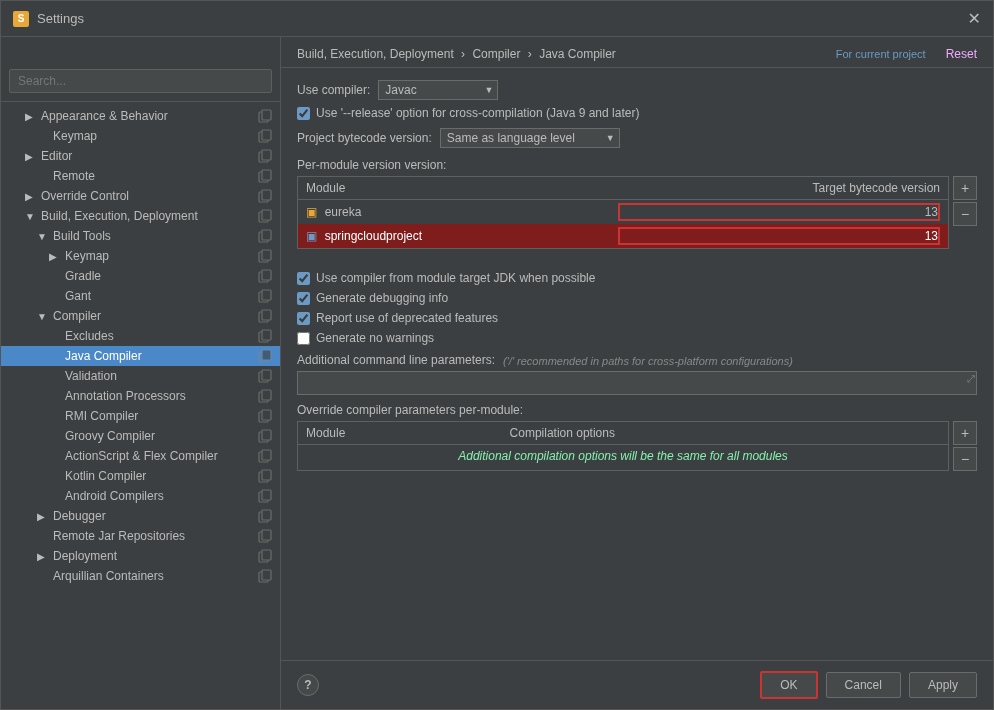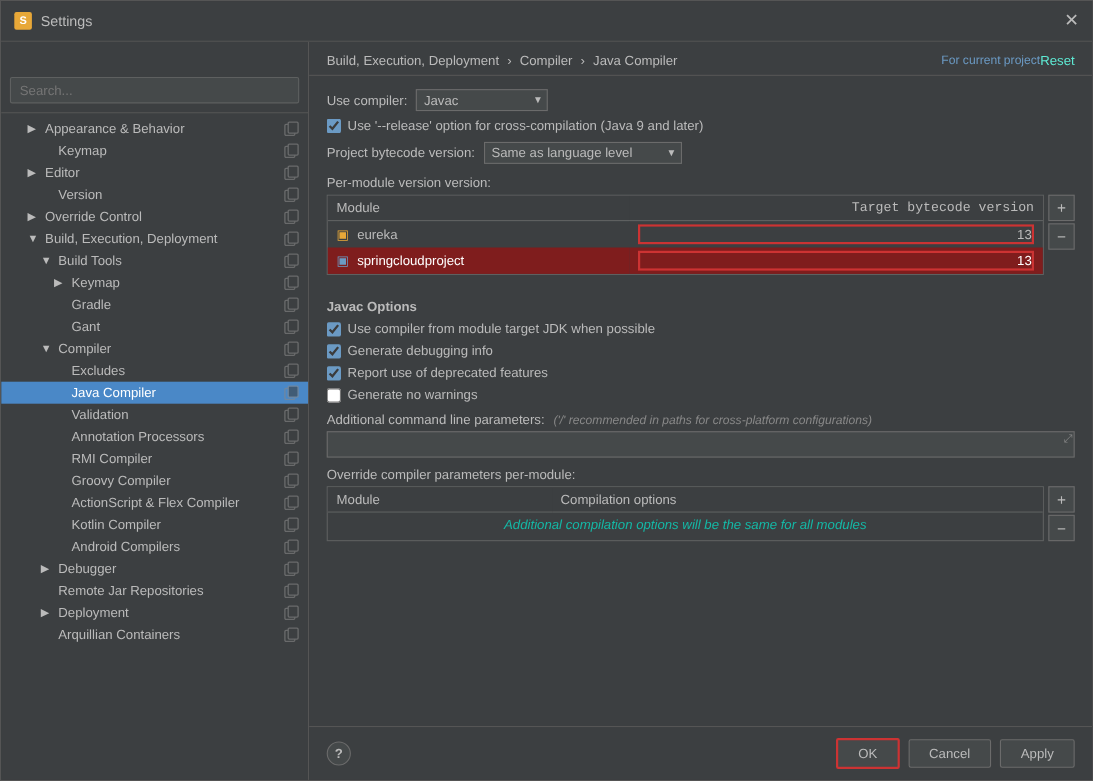--- a/index.html
+++ b/index.html
@@ -28,23 +28,23 @@
     .tree-item.indent1 { padding-left: 24px; }
     .tree-item.indent2 { padding-left: 36px; }
     .tree-item.indent3 { padding-left: 48px; }
     .copy-icon { margin-left: auto; width: 14px; height: 14px; opacity: 0.6; }
     
     
     .main { flex: 1; background: #3c3f41; display: flex; flex-direction: column; overflow: hidden; }
     
     .main-header { padding: 10px 16px 6px; border-bottom: 1px solid #555; display: flex; align-items: center; justify-content: space-between; }
     .breadcrumb { color: #bbbbbb; font-size: 12px; }
-    .header-right { display: flex; align-items: center; gap: 0; }
+    .header-right { display: flex; align-items: center; gap: 20px; }
     .for-project { color: #6b9ac4; font-size: 11px; }
-    .reset-link { color: #5eead4; font-size: 12px; cursor: pointer; }
+    .reset-link { color: #f0abfc; font-size: 12px; cursor: pointer; }
     
     .main-content { flex: 1; overflow-y: auto; padding: 12px 16px; }
     
     
     .form-row { display: flex; align-items: center; gap: 8px; margin-bottom: 8px; }
     .form-label { color: #bbbbbb; font-size: 12px; white-space: nowrap; }
     
     .compiler-select { background: #45494a; border: 1px solid #6b6b6b; color: #bbbbbb; padding: 2px 20px 2px 6px; font-size: 12px; appearance: none; -webkit-appearance: none; outline: none; cursor: pointer; min-width: 120px; }
     .select-wrapper { position: relative; display: inline-block; }
     .select-arrow { position: absolute; right: 5px; top: 50%; transform: translateY(-50%); font-size: 9px; color: #bbbbbb; pointer-events: none; }
@@ -54,42 +54,42 @@
     
     .version-row { display: flex; align-items: center; gap: 8px; margin-bottom: 10px; }
     .version-select-wrapper { position: relative; display: inline-block; }
     .version-select { background: #45494a; border: 1px solid #6b6b6b; color: #bbbbbb; padding: 2px 20px 2px 6px; font-size: 12px; appearance: none; -webkit-appearance: none; outline: none; cursor: pointer; min-width: 180px; }
     
     
     .section-title { color: #bbbbbb; font-size: 12px; margin-bottom: 6px; }
     .module-table-container { border: 1px solid #5e6060; margin-bottom: 12px; }
     .module-table { width: 100%; border-collapse: collapse; }
     .module-table th { background: #3c3f41; color: #bbbbbb; font-size: 12px; font-weight: normal; padding: 4px 8px; text-align: left; border-bottom: 1px solid #5e6060; }
-    .module-table th.right { text-align: right; font-family: Liberation Mono, monospace; }
+    .module-table th.right { text-align: right; }
     .module-table td { padding: 3px 8px; font-size: 12px; color: #bbbbbb; }
     .module-table tr.selected { background: #7f1d1d; color: white; }
     .module-table tr.selected td { color: white; }
     .module-table td.right { text-align: right; }
     
     .table-with-buttons { display: flex; gap: 4px; }
     .table-buttons { display: flex; flex-direction: column; gap: 2px; }
     .table-btn { background: #45494a; border: 1px solid #6b6b6b; color: #bbbbbb; width: 24px; height: 24px; cursor: pointer; display: flex; align-items: center; justify-content: center; font-size: 14px; }
     
     
     .section-header { color: #bbbbbb; font-size: 12px; font-weight: bold; margin: 8px 0 6px; }
     .cmdline-hint { color: #888; font-size: 11px; font-style: italic; }
     .cmdline-input { background: #45494a; border: 1px solid #6b6b6b; color: #bbbbbb; padding: 2px 6px; font-size: 12px; width: 100%; outline: none; height: 24px; }
     .cmdline-input-wrapper { flex: 1; position: relative; }
     .expand-btn { position: absolute; right: 2px; top: 2px; color: #888; font-size: 10px; cursor: pointer; }
     
     
     .override-table-container { border: 1px solid #5e6060; flex: 1; }
     .override-table { width: 100%; border-collapse: collapse; }
     .override-table th { background: #3c3f41; color: #bbbbbb; font-size: 12px; font-weight: normal; padding: 4px 8px; text-align: left; border-bottom: 1px solid #5e6060; }
-    .override-table td { padding: 4px 8px; font-size: 12px; color: #14b8a6; text-align: center; }
+    .override-table td { padding: 4px 8px; font-size: 12px; color: #86efac; text-align: center; }
     .empty-msg { color: #888; font-size: 11px; font-style: italic; }
     
     
     .footer { padding: 10px 16px; border-top: 1px solid #555; display: flex; justify-content: flex-end; align-items: center; gap: 8px; background: #3c3f41; }
     .footer-btn { padding: 5px 18px; font-size: 12px; cursor: pointer; border: 1px solid #6b6b6b; background: #45494a; color: #bbbbbb; border-radius: 2px; }
     .footer-btn.ok-btn { background: #45494a; border: 2px solid #cc3333; }
     .help-btn { width: 22px; height: 22px; border-radius: 50%; background: #45494a; border: 1px solid #6b6b6b; color: #bbbbbb; cursor: pointer; display: flex; align-items: center; justify-content: center; font-size: 12px; font-weight: bold; margin-right: auto; }
     
     
     ::-webkit-scrollbar { width: 8px; }
@@ -139,21 +139,21 @@
             <div class="tree-item indent1">
               <span class="arrow">▶</span>
               <span class="label">Editor</span>
               <svg class="copy-icon" viewBox="0 0 14 14" fill="none" xmlns="http://www.w3.org/2000/svg">
                 <rect x="1" y="3" width="9" height="10" rx="1" stroke="#888" stroke-width="1.2"></rect>
                 <rect x="4" y="1" width="9" height="10" rx="1" stroke="#888" stroke-width="1.2" fill="#3c3f41"></rect>
               </svg>
             </div>
             <div class="tree-item indent2">
               <span class="arrow"></span>
-              <span class="label">Version</span>
+              <span class="label">Remote</span>
               <svg class="copy-icon" viewBox="0 0 14 14" fill="none" xmlns="http://www.w3.org/2000/svg">
                 <rect x="1" y="3" width="9" height="10" rx="1" stroke="#888" stroke-width="1.2"></rect>
                 <rect x="4" y="1" width="9" height="10" rx="1" stroke="#888" stroke-width="1.2" fill="#3c3f41"></rect>
               </svg>
             </div>
             <div class="tree-item indent1">
               <span class="arrow">▶</span>
               <span class="label">Override Control</span>
               <svg class="copy-icon" viewBox="0 0 14 14" fill="none" xmlns="http://www.w3.org/2000/svg">
                 <rect x="1" y="3" width="9" height="10" rx="1" stroke="#888" stroke-width="1.2"></rect>
@@ -395,21 +395,20 @@
   </tr>
                 </tbody>
             </table>
           </div>
           <div class="table-buttons">
             <button class="table-btn">+</button>
             <button class="table-btn">−</button>
           </div>
         </div>
 
-        <div class="section-header">Javac Options</div>
 
         <div id="javac-checkboxes">
             <div class="checkbox-row">
     <input type="checkbox" id="use-module-target" checked="" style="accent-color: rgb(107, 154, 196);">
     <label for="use-module-target">Use compiler from module target JDK when possible</label>
   </div>
             <div class="checkbox-row">
     <input type="checkbox" id="generate-debugging" checked="" style="accent-color: rgb(107, 154, 196);">
     <label for="generate-debugging">Generate debugging info</label>
   </div>

